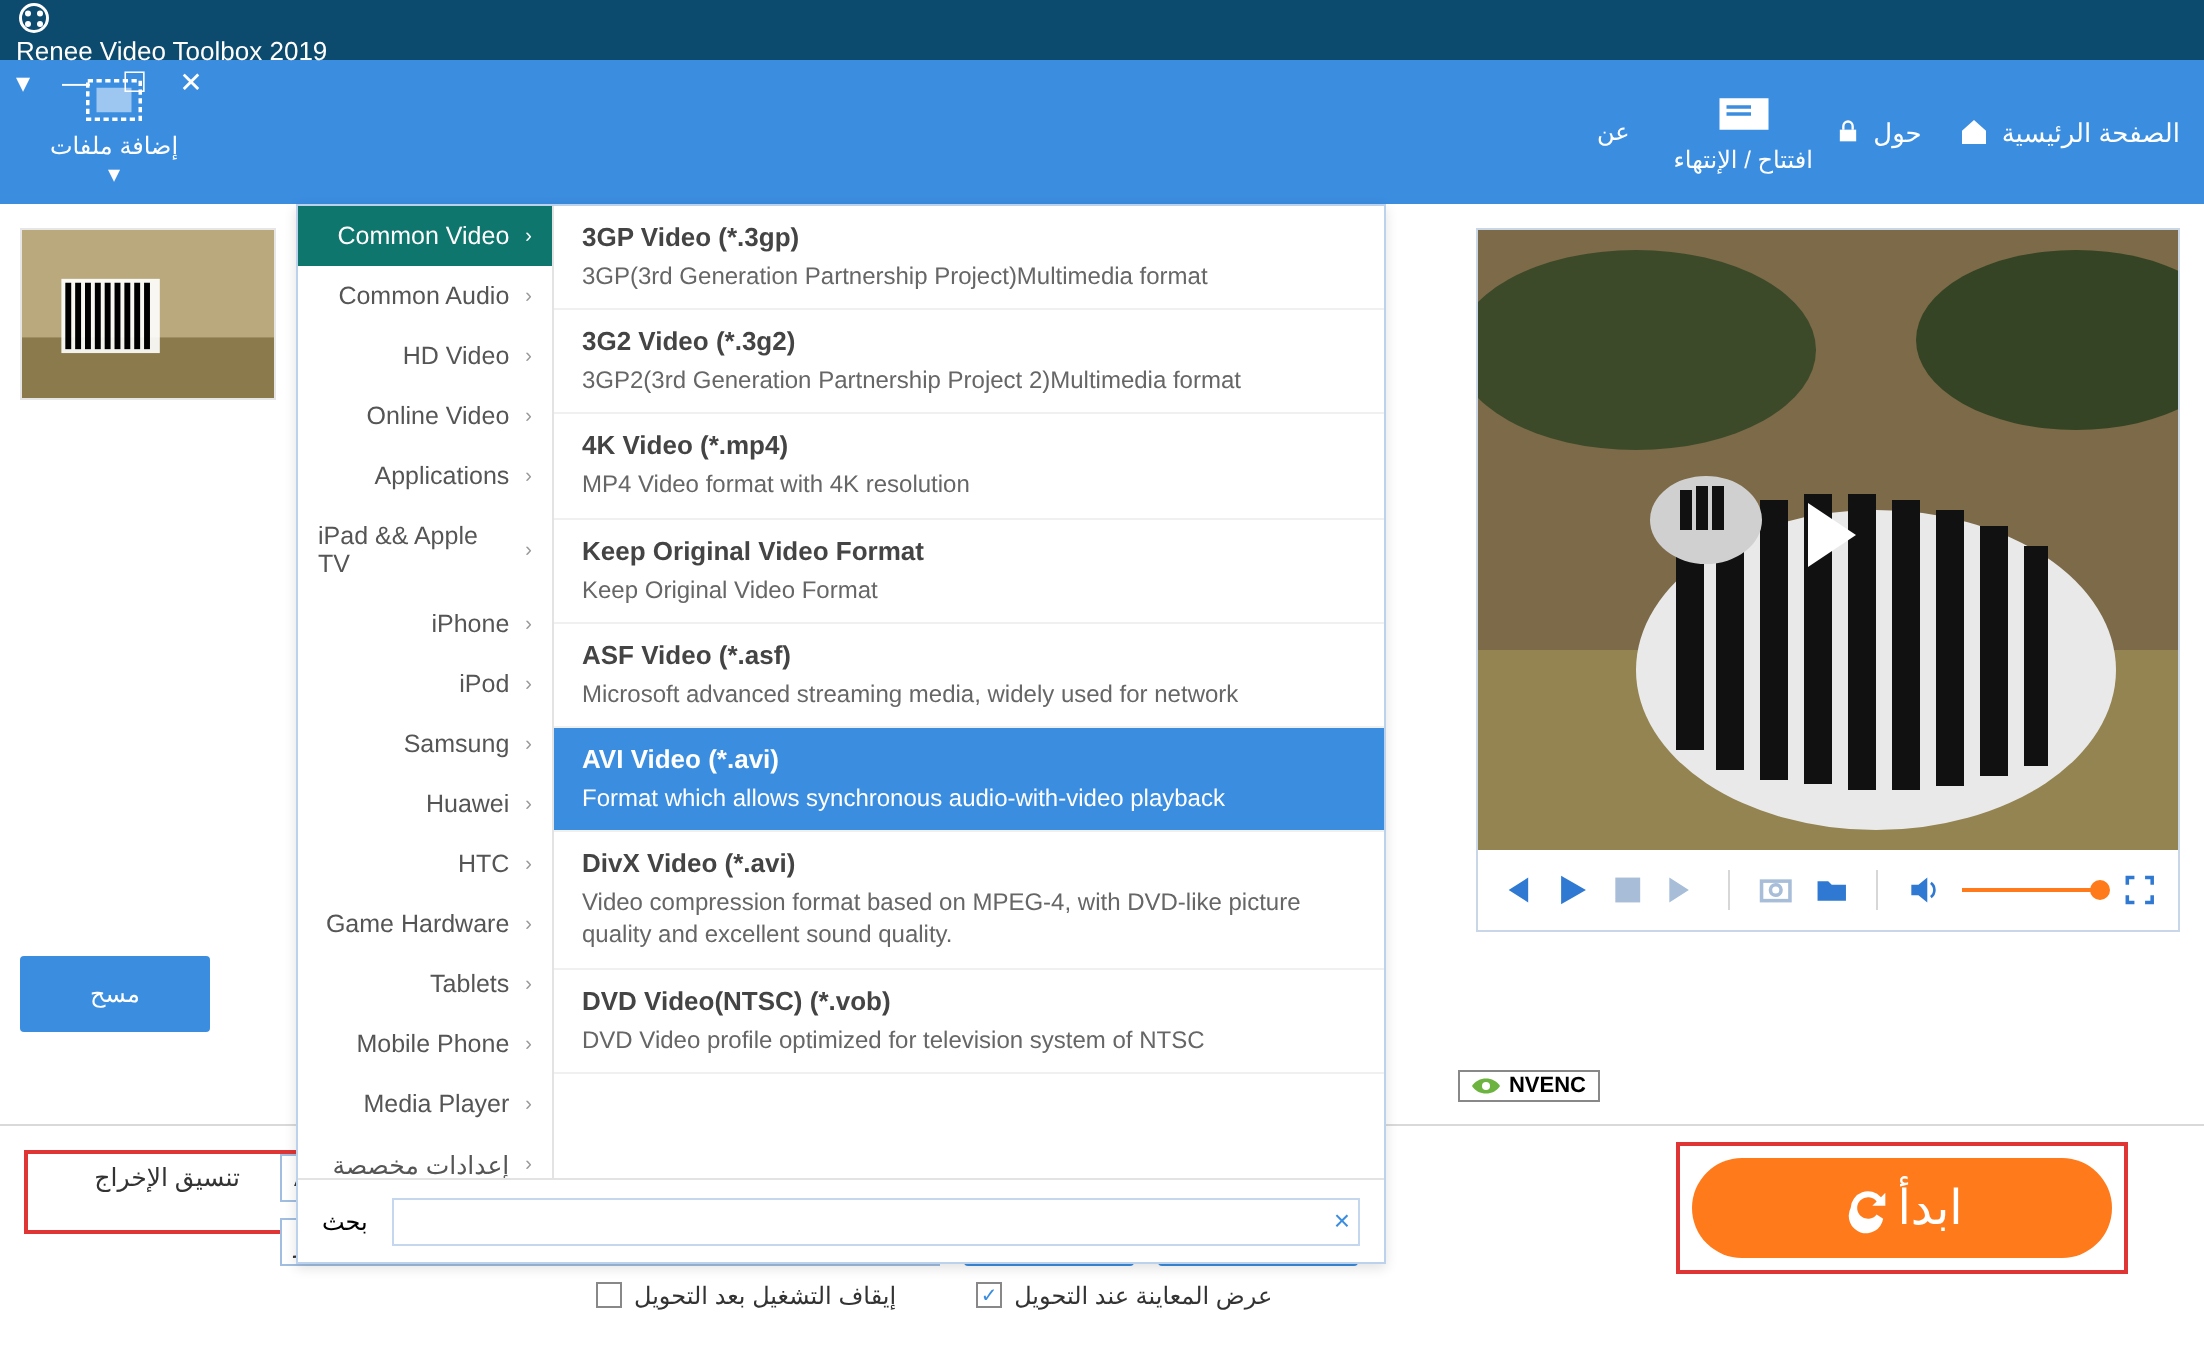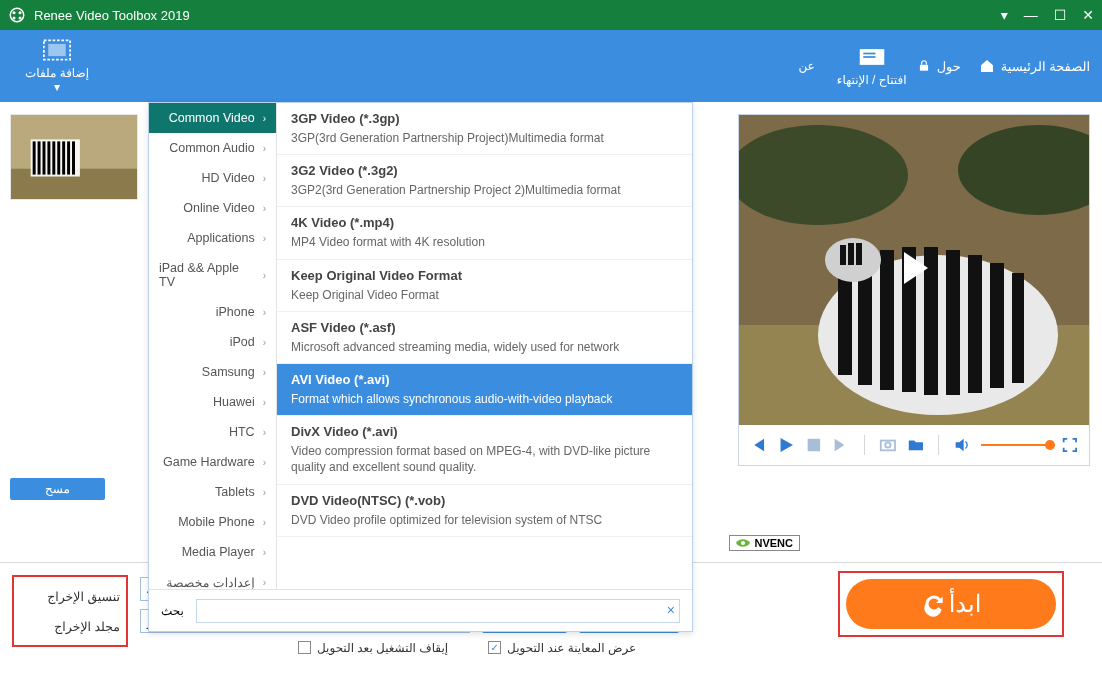--- a/index.html
+++ b/index.html
@@ -1,18 +1,18 @@
 <!DOCTYPE html>
 <html><head>
 <meta charset="utf-8">
 <style>
 * { box-sizing: border-box; margin: 0; padding: 0; font-family: "Segoe UI", Tahoma, sans-serif; }
 body { width: 1102px; height: 682px; background: #fff; overflow: hidden; position: relative; }
 
-.titlebar { height: 30px; background: #15803d; display: flex; align-items: center; color: #fff; padding: 0 8px; font-size: 13px; }
+.titlebar { height: 30px; background: #0c4a6e; display: flex; color: #fff; padding: 0 8px; font-size: 13px; flex-direction: column; }
 .titlebar .logo { width: 18px; height: 18px; margin-right: 8px; }
 .titlebar .title { flex: 1; }
 .titlebar .winctl { display: flex; gap: 16px; align-items: center; }
 .titlebar .winctl span { font-size: 14px; cursor: pointer; }
 
 .toolbar { height: 72px; background: #3b8de0; display: flex; align-items: center; padding: 0 12px; color: #fff; text-align: center; }
 .tool-btn { display: flex; flex-direction: column; align-items: center; justify-content: center; width: 90px; height: 56px; font-size: 12px; cursor: pointer; }
 .tool-btn .ico { width: 28px; height: 24px; margin-bottom: 4px; }
 .toolbar-right { margin-left: auto; display: flex; align-items: center; gap: 18px; font-size: 13px; }
 .tr-item { display: flex; align-items: center; gap: 6px; cursor: pointer; }
@@ -42,21 +42,21 @@
 .dd-item { padding: 8px 14px; border-bottom: 1px solid #f0f0f0; cursor: pointer; }
 .dd-item .t { font-size: 13px; font-weight: bold; color: #444; margin-bottom: 4px; }
 .dd-item .d { font-size: 12px; color: #666; line-height: 1.35; }
 .dd-item.sel { background: #3b8de0; }
 .dd-item.sel .t, .dd-item.sel .d { color: #fff; }
 .dd-search { height: 42px; border-top: 1px solid #e3e3e3; display: flex; align-items: center; padding: 0 12px; gap: 12px; }
 .dd-search label { font-size: 12px; color: #000000; }
 .dd-search .inp { flex: 1; height: 24px; border: 1px solid #c4d7ef; position: relative; }
 .dd-search .inp .x { position: absolute; right: 4px; top: 2px; color: #3b8de0; font-size: 14px; cursor: pointer; }
 
-.clear-btn { position: absolute; left: 10px; top: 376px; width: 95px; height: 22px; background: #3b8de0; color: #fff; font-size: 12px; display: flex; align-items: center; justify-content: center; cursor: pointer; border-radius: 2px; }
+.clear-btn { position: absolute; left: 10px; top: 376px; width: 95px; height: 38px; background: #3b8de0; color: #fff; font-size: 12px; display: flex; align-items: center; justify-content: center; cursor: pointer; border-radius: 2px; }
 
 .footer { position: absolute; left: 0; bottom: 0; width: 100%; height: 120px; border-top: 1px solid #d9d9d9; padding: 12px 14px; background: #fff; }
 .foot-row { display: flex; align-items: center; margin-bottom: 8px; gap: 12px; }
 .foot-lbl { width: 100px; font-size: 12.5px; color: #333; text-align: right; }
 .lbl-box { border: 2px solid #e03535; padding: 4px 6px; }
 .combo { width: 348px; height: 24px; border: 1px solid #a1bde0; background: #fff; display: flex; align-items: center; padding: 0 6px; font-size: 12.5px; color: #333; cursor: pointer; position: relative; }
 .combo .tri { margin-left: auto; color: #3b8de0; font-size: 10px; }
 .fbtn { height: 24px; background: #3b8de0; color: #fff; font-size: 12px; padding: 0 22px; display: flex; align-items: center; justify-content: center; cursor: pointer; border-radius: 2px; min-width: 85px; }
 .chk-row { display: flex; align-items: flex-start; gap: 6px; font-size: 12px; color: #333; }
 .chk { width: 13px; height: 13px; border: 1px solid #888; display: inline-flex; align-items: center; justify-content: center; font-size: 10px; color: #3b8de0; }
@@ -340,21 +340,21 @@
   <div class="nvenc">
     <span style="width:14px;height:10px;display:inline-block">
       <svg viewBox="0 0 14 10">
           <path d="M0 5c3-5 11-5 14 0-3 5-11 5-14 0z" fill="#6db33f"></path>
           <circle cx="7" cy="5" r="2" fill="#fff"></circle>
         </svg>
     </span>
     <span>NVENC</span>
   </div>
 
-  <div class="lbl-box" style="position:absolute;left:12px;top:12px;height:72px;display:flex;flex-direction:column;justify-content:space-around">
+  <div class="lbl-box" style="position:absolute;left:12px;top:12px;height:42px;display:flex;flex-direction:row;justify-content:space-around">
     <div class="foot-lbl">تنسيق الإخراج</div>
     <div class="foot-lbl">مجلد الإخراج</div>
   </div>
 
   <div style="position:absolute;left:140px;top:14px">
     <div class="foot-row">
       <div class="combo">
         <span>AVI Video (*.avi)</span>
         <span class="tri">▲</span>
       </div>

